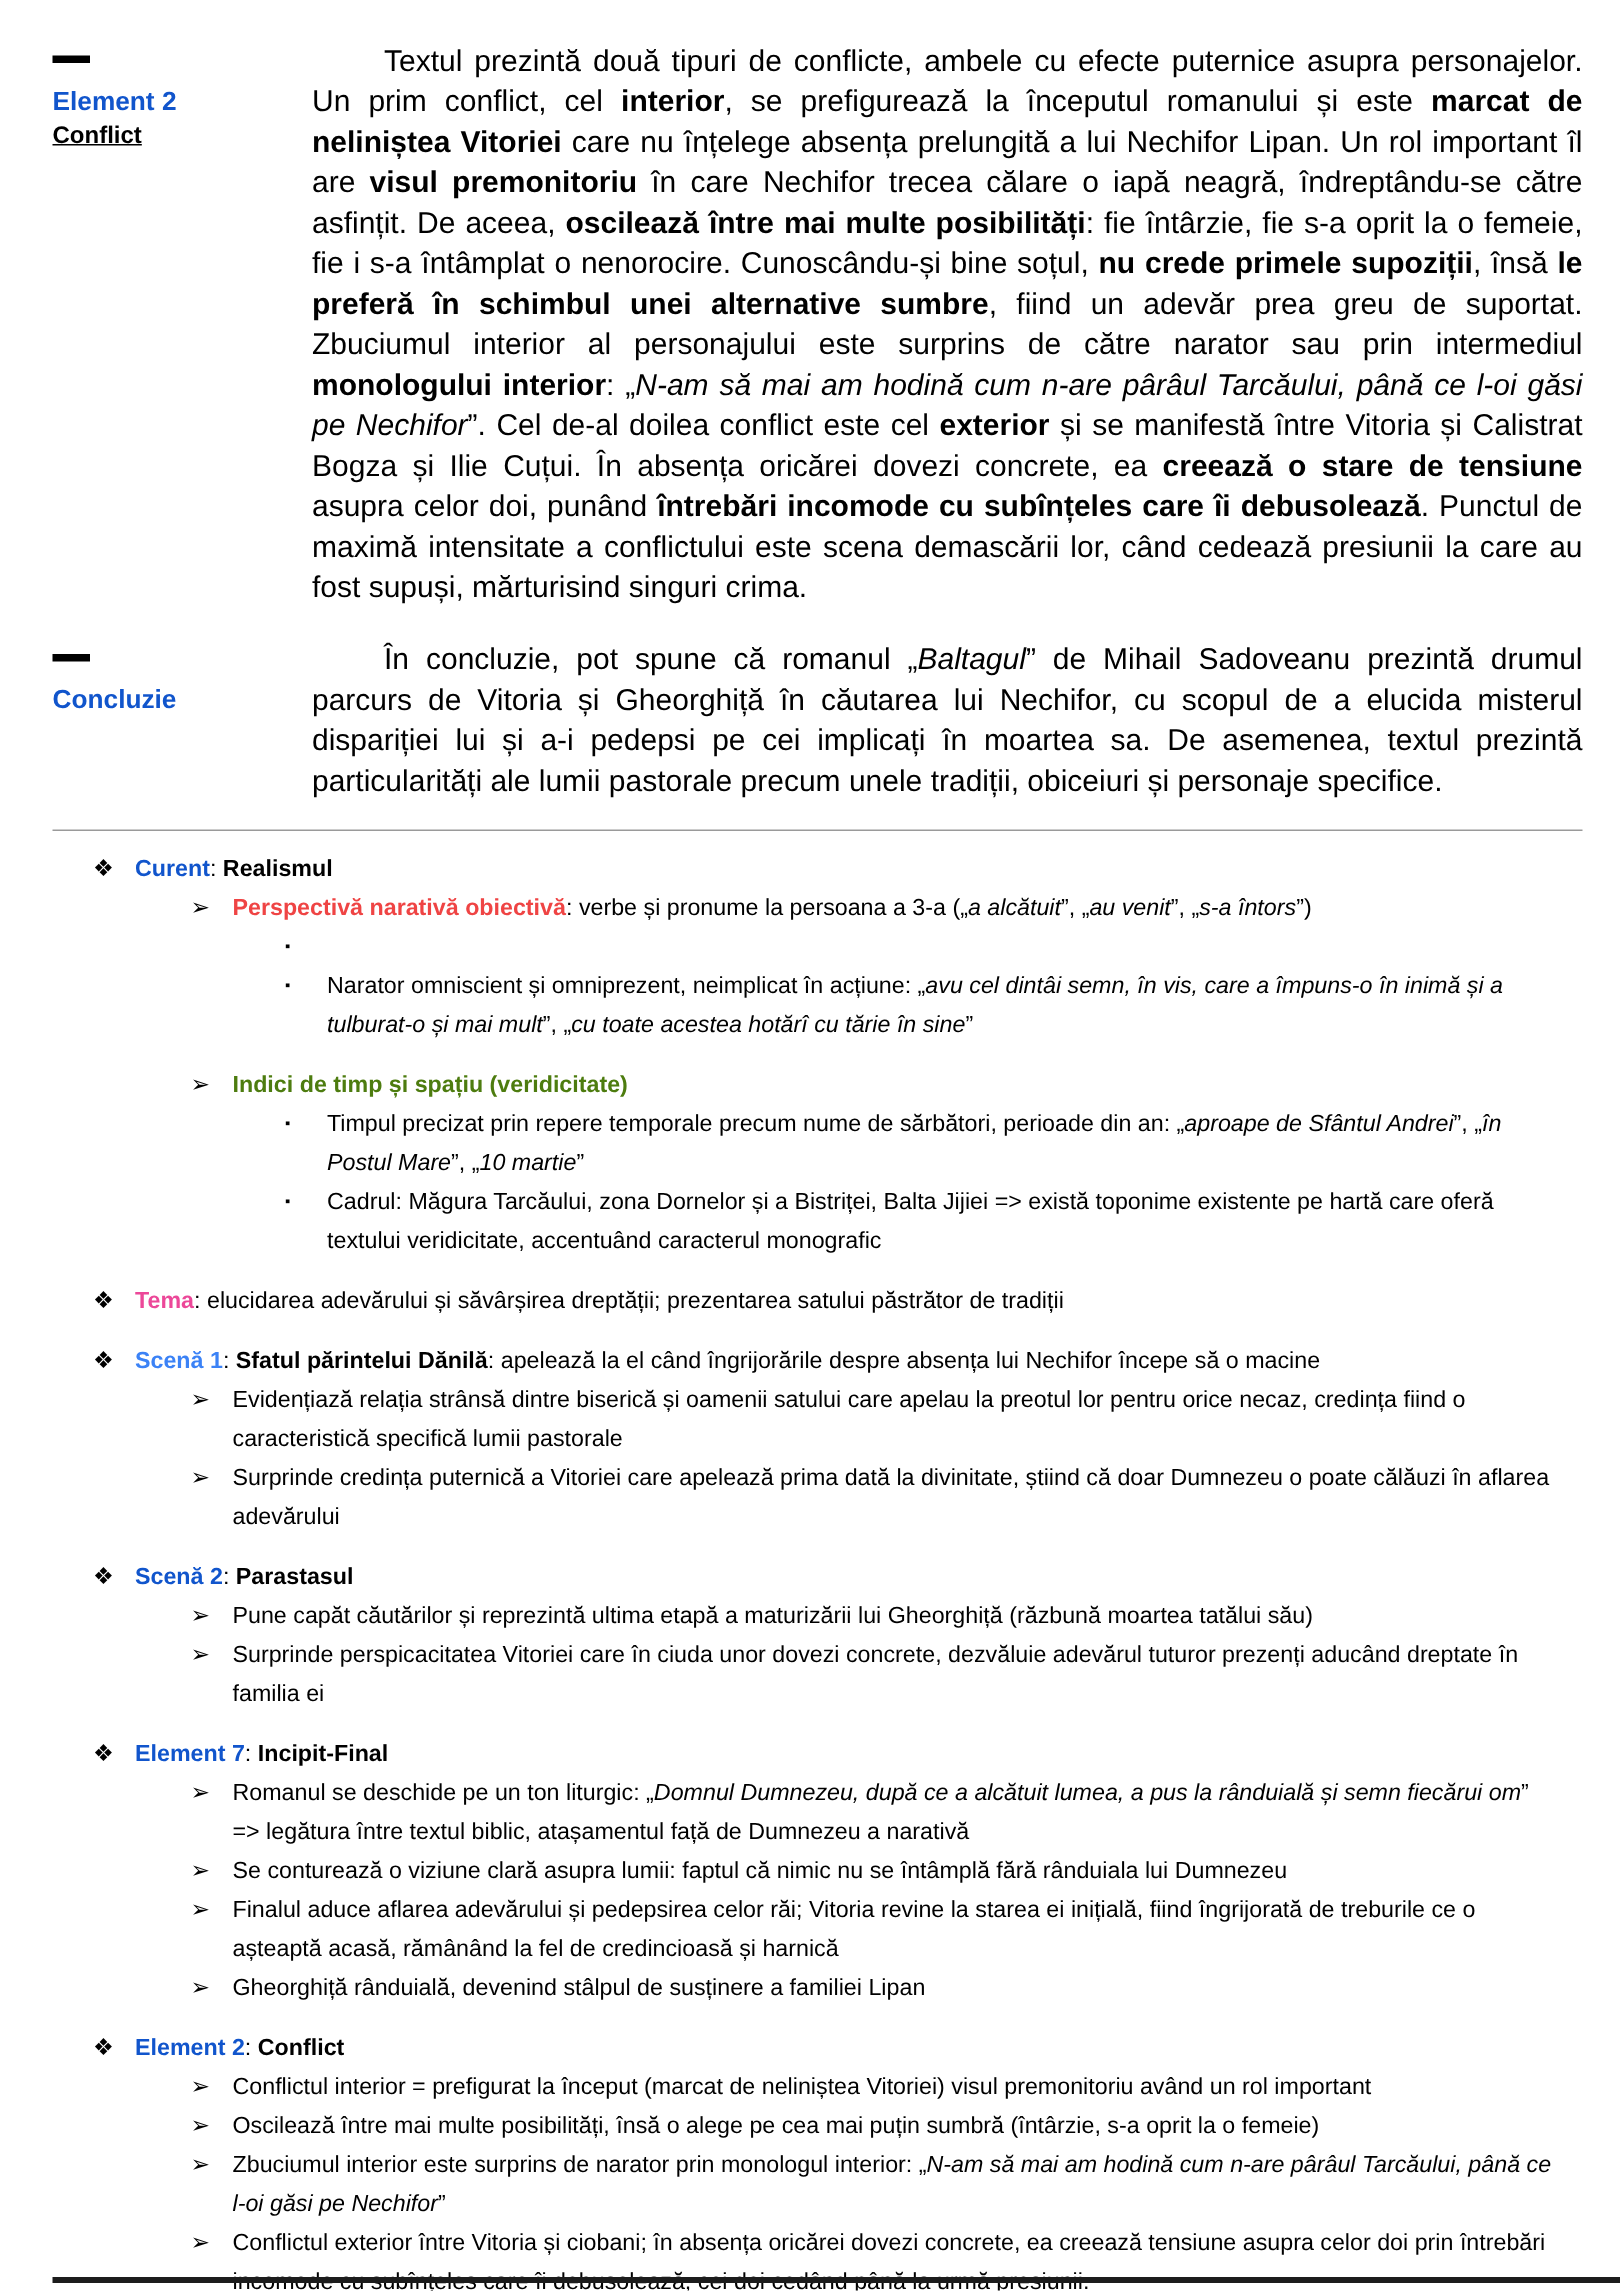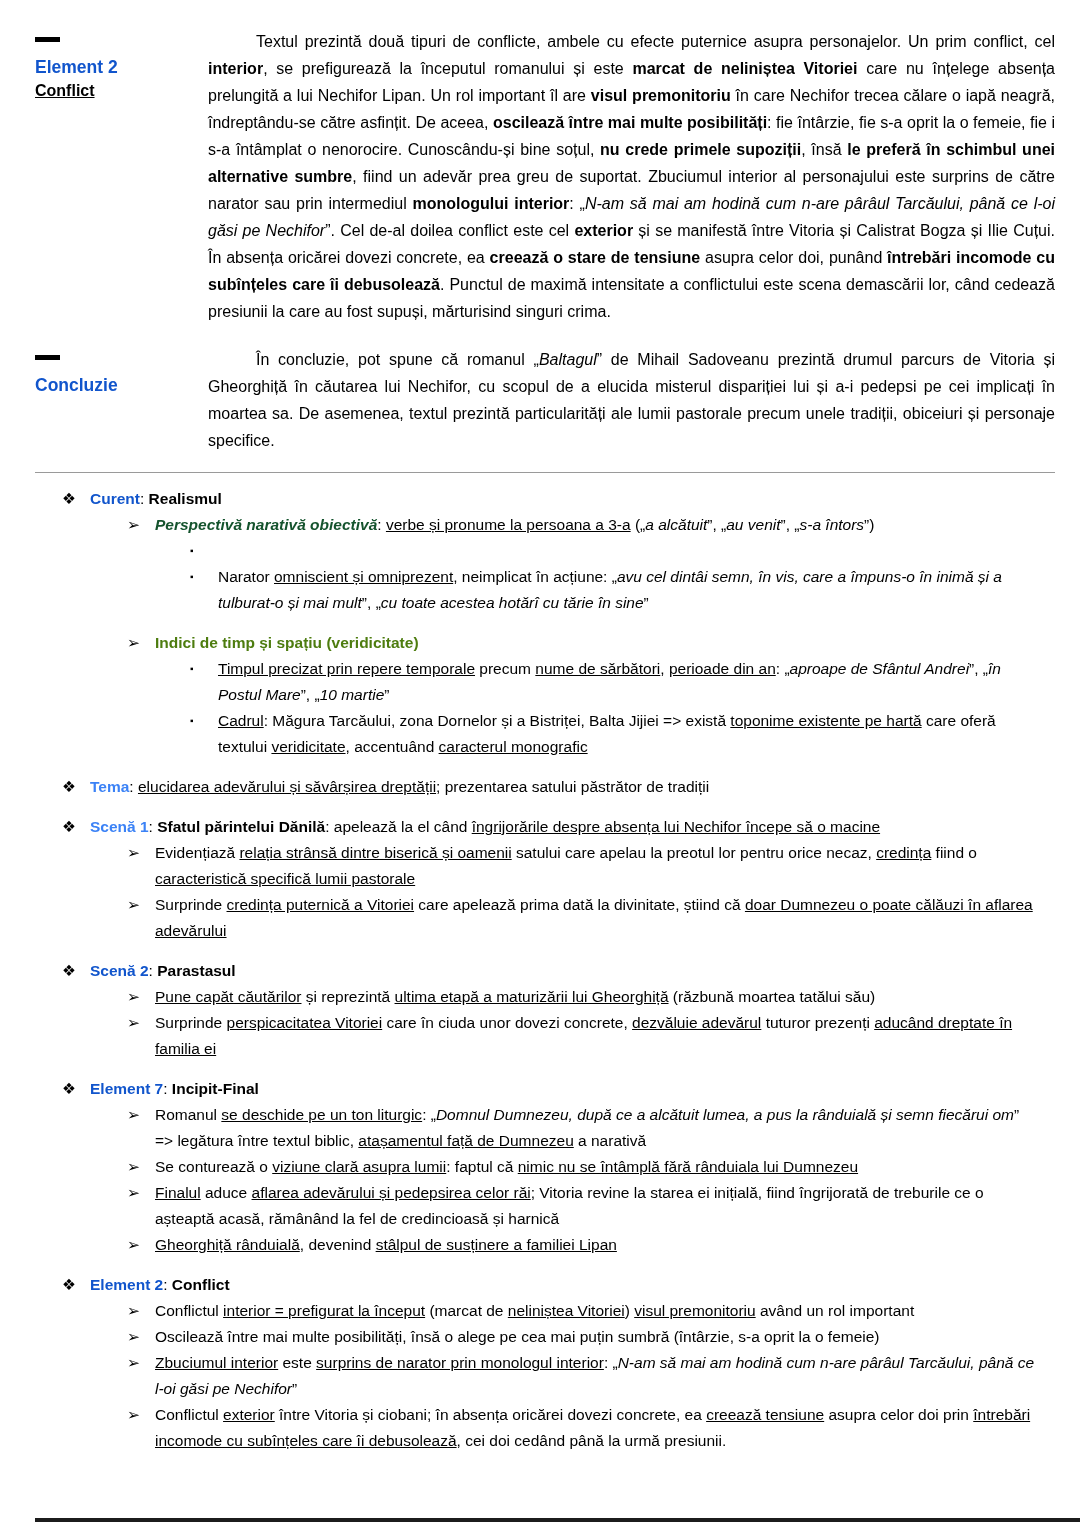--- a/index.html
+++ b/index.html
@@ -6,37 +6,37 @@
   html, body { background:#ffffff; }
   body {
     width:1080px; height:1527px; overflow:hidden; position:relative;
     font-family:"Liberation Sans", sans-serif; color:#000;
   }
   .essay { padding:28px 25px 0 0; }
   .block { display:flex; }
   .block + .block { margin-top:21px; }
   .margin-col { width:208px; flex:none; padding-left:35px; padding-top:9px; }
   .para-col { flex:1; }
-  .para { font-size:16px; line-height:27px; text-align:justify; text-indent:48px; }
+  .para { font-size:20px; line-height:27px; text-align:justify; text-indent:48px; }
   .dash { width:25px; height:5px; background:#000; margin-bottom:13px; }
   .note-title { color:#1155cc; font-weight:bold; font-size:17.5px; line-height:24px; }
   .note-sub { font-weight:bold; text-decoration:underline; font-size:16px; margin-top:3px; }
   .divider { border:none; border-top:1px solid #9a9a9a; margin:18px 25px 13px 35px; }
   .outline { list-style:none; font-size:15.5px; line-height:26px; padding-right:30px; }
   .outline li { display:flex; }
   .outline li.sp { margin-top:14px; }
   .lvl1 { padding-left:62px; }
   .lvl2 { padding-left:127px; }
   .lvl3 { padding-left:190px; }
   .bullet { flex:none; width:28px; }
   .bul3 { font-size:10px; }
   .itext { flex:1; padding-right:10px; }
   .b { font-weight:bold; }
   .i { font-style:italic; }
-  .u { text-decoration:underline; }
+  .u { }
   .bottom-rule { position:absolute; left:35px; right:0; bottom:5px; height:4px; background:#1c1c1c; }
 </style>
 </head>
 <body>
 
 <div class="essay">
   <div class="block">
     <div class="margin-col">
       <div class="dash"></div>
       <div class="note-title">Element 2</div>
@@ -60,21 +60,21 @@
 
 <hr class="divider">
 
 <ul class="outline">
     <li class="lvl1">
       <span class="bullet">❖</span>
       <span class="itext"><span class="b" style="color: rgb(17, 85, 204);">Curent</span><span>: </span><span class="b">Realismul</span></span>
     </li>
     <li class="lvl2">
       <span class="bullet">➢</span>
-      <span class="itext"><span class="b" style="color: #14532d; font-style: italic;">Perspectivă narativă obiectivă</span><span>: </span><span class="u">verbe și pronume la persoana a 3-a</span><span> („</span><span class="i">a alcătuit</span><span>”, „</span><span class="i">au venit</span><span>”, „</span><span class="i">s-a întors</span><span>”)</span></span>
+      <span class="itext"><span class="b" style="color: #ef4444;">Perspectivă narativă obiectivă</span><span>: </span><span class="u">verbe și pronume la persoana a 3-a</span><span> („</span><span class="i">a alcătuit</span><span>”, „</span><span class="i">au venit</span><span>”, „</span><span class="i">s-a întors</span><span>”)</span></span>
     </li>
     <li class="lvl3">
       <span class="bullet bul3">▪</span>
     </li>
     <li class="lvl3">
       <span class="bullet bul3">▪</span>
       <span class="itext"><span>Narator </span><span class="u">omniscient și omniprezent</span><span>, neimplicat în acțiune: „</span><span class="i">avu cel dintâi semn, în vis, care a împuns-o în inimă și a tulburat-o și mai mult</span><span>”, „</span><span class="i">cu toate acestea hotărî cu tărie în sine</span><span>”</span></span>
     </li>
     <li class="lvl2 sp">
       <span class="bullet">➢</span>
@@ -83,21 +83,21 @@
     <li class="lvl3">
       <span class="bullet bul3">▪</span>
       <span class="itext"><span class="u">Timpul precizat prin repere temporale</span><span> precum </span><span class="u">nume de sărbători</span><span>, </span><span class="u">perioade din an</span><span>: „</span><span class="i">aproape de Sfântul Andrei</span><span>”, „</span><span class="i">în Postul Mare</span><span>”, „</span><span class="i">10 martie</span><span>”</span></span>
     </li>
     <li class="lvl3">
       <span class="bullet bul3">▪</span>
       <span class="itext"><span class="u">Cadrul</span><span>: Măgura Tarcăului, zona Dornelor și a Bistriței, Balta Jijiei =&gt; există </span><span class="u">toponime existente pe hartă</span><span> care oferă textului </span><span class="u">veridicitate</span><span>, accentuând </span><span class="u">caracterul monografic</span></span>
     </li>
     <li class="lvl1 sp">
       <span class="bullet">❖</span>
-      <span class="itext"><span class="b" style="color: #3b82f6;">Tema</span><span>: </span><span class="u">elucidarea adevărului și săvârșirea dreptății</span><span>; prezentarea satului păstrător de tradiții</span></span>
+      <span class="itext"><span class="b" style="color: #ec4899;">Tema</span><span>: </span><span class="u">elucidarea adevărului și săvârșirea dreptății</span><span>; prezentarea satului păstrător de tradiții</span></span>
     </li>
     <li class="lvl1 sp">
       <span class="bullet">❖</span>
       <span class="itext"><span class="b" style="color: #3b82f6;">Scenă 1</span><span>: </span><span class="b">Sfatul părintelui Dănilă</span><span>: apelează la el când </span><span class="u">îngrijorările despre absența lui Nechifor începe să o macine</span></span>
     </li>
     <li class="lvl2">
       <span class="bullet">➢</span>
       <span class="itext"><span>Evidențiază </span><span class="u">relația strânsă dintre biserică și oamenii</span><span> satului care apelau la preotul lor pentru orice necaz, </span><span class="u">credința</span><span> fiind o </span><span class="u">caracteristică specifică lumii pastorale</span></span>
     </li>
     <li class="lvl2">

